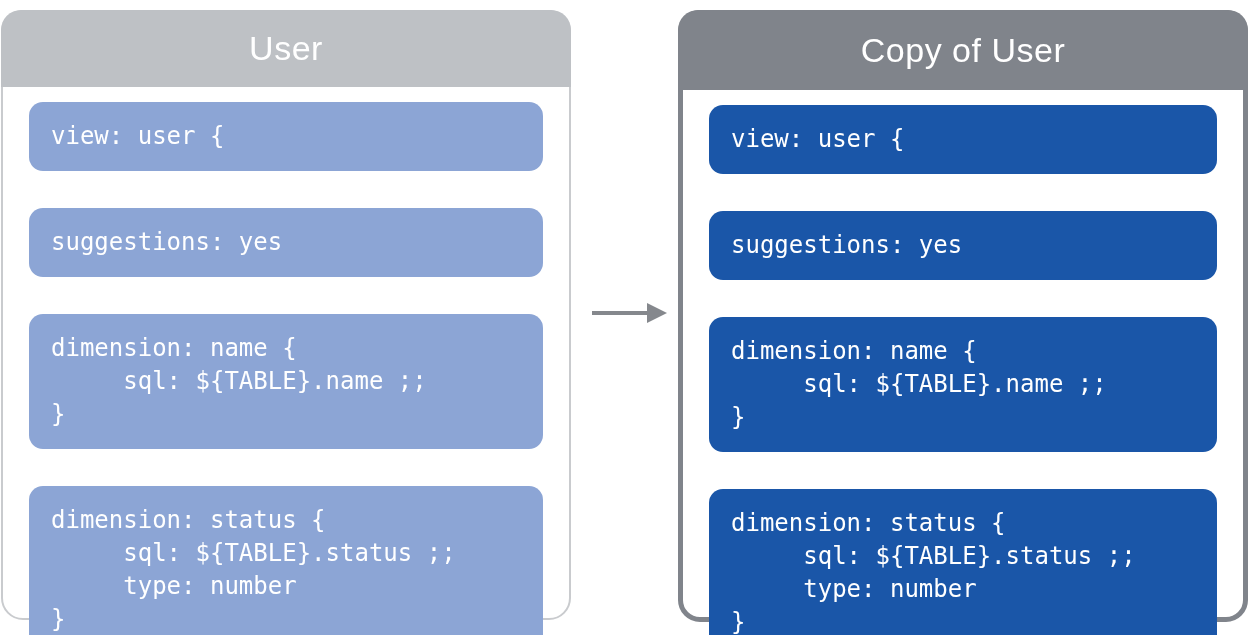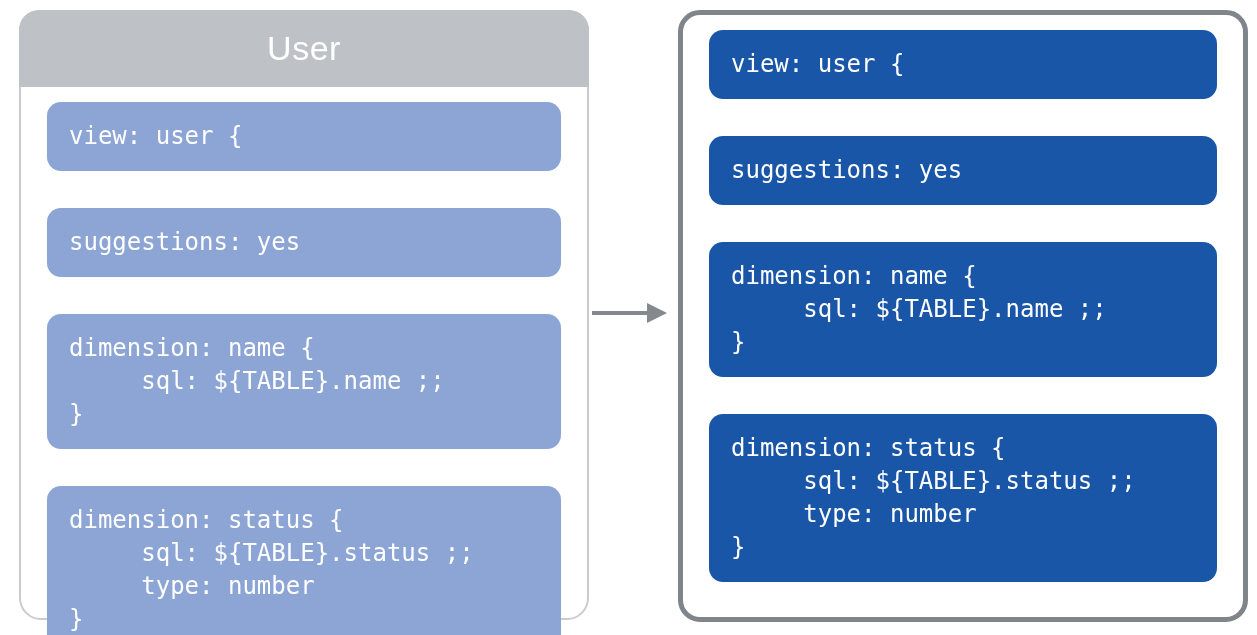--- a/index.html
+++ b/index.html
@@ -16,21 +16,21 @@
     overflow: hidden;
   }
   .panel {
     position: absolute;
     top: 10px;
     box-sizing: border-box;
     background: #ffffff;
     border-radius: 22px;
   }
   .panel-left {
-    left: 19px;
+    left: 1px;
     width: 570px;
     height: 610px;
     border: 2px solid #C9CBCE;
   }
   .panel-right {
     left: 678px;
     width: 570px;
     height: 612px;
     border: 5px solid #80848B;
   }
@@ -97,20 +97,21 @@
 }</pre>
     </div>
   </div>
 
   <svg class="arrow" viewBox="0 0 78 28" xmlns="http://www.w3.org/2000/svg">
     <line x1="1" y1="14" x2="58" y2="14" stroke="#85888D" stroke-width="4"></line>
     <polygon points="56,4 76,14 56,24" fill="#85888D"></polygon>
   </svg>
 
   <div class="panel panel-right">
+    <div class="panel-header">Copy of User</div>
     <div class="panel-body">
       <pre class="code-block">view: user {</pre>
       <pre class="code-block">suggestions: yes</pre>
       <pre class="code-block">dimension: name {
      sql: ${TABLE}.name ;;
 }</pre>
       <pre class="code-block">dimension: status {
      sql: ${TABLE}.status ;;
      type: number
 }</pre>

